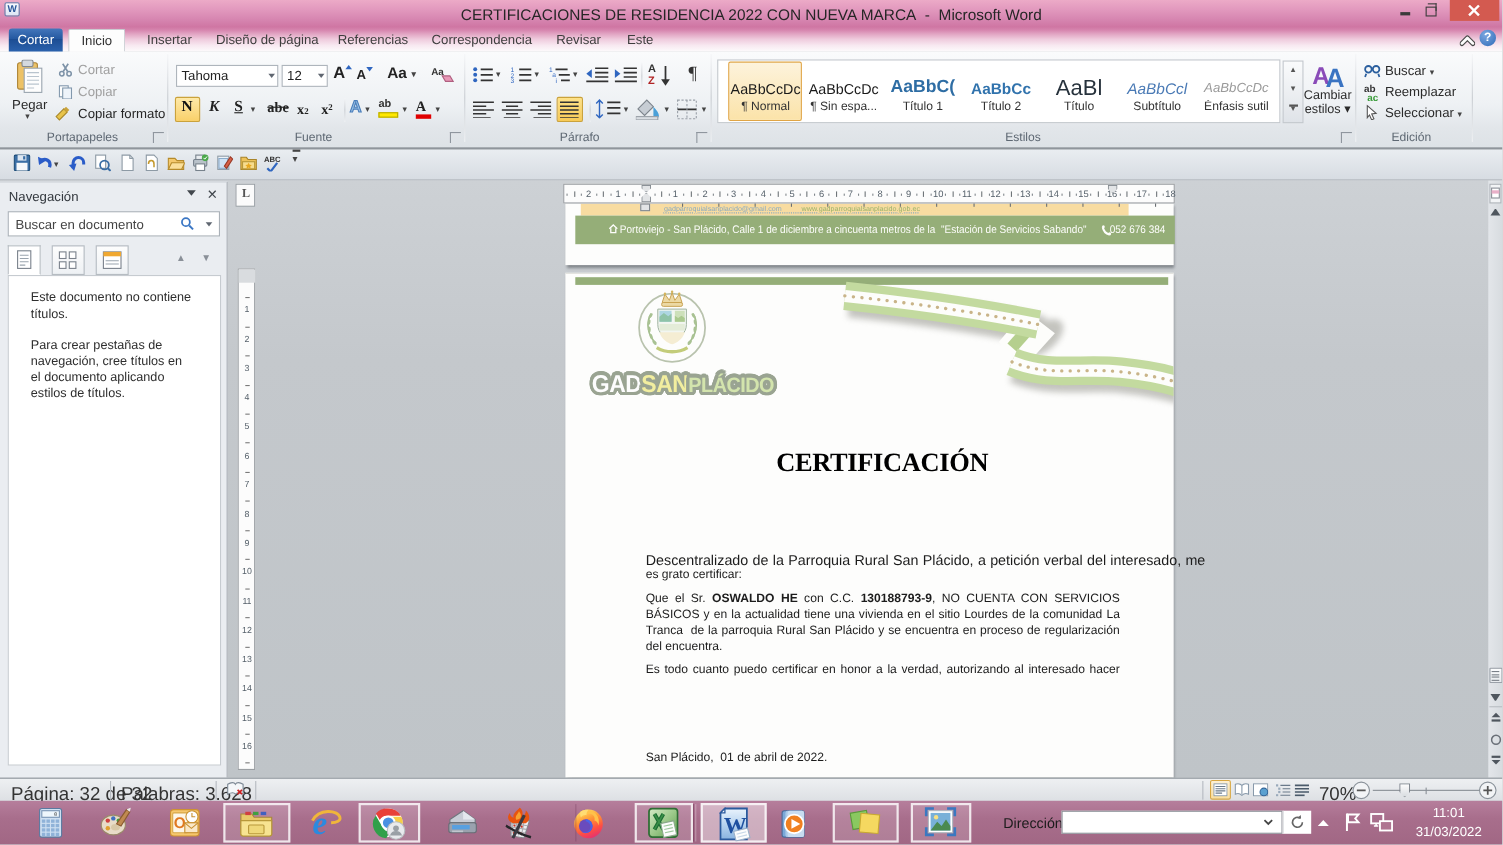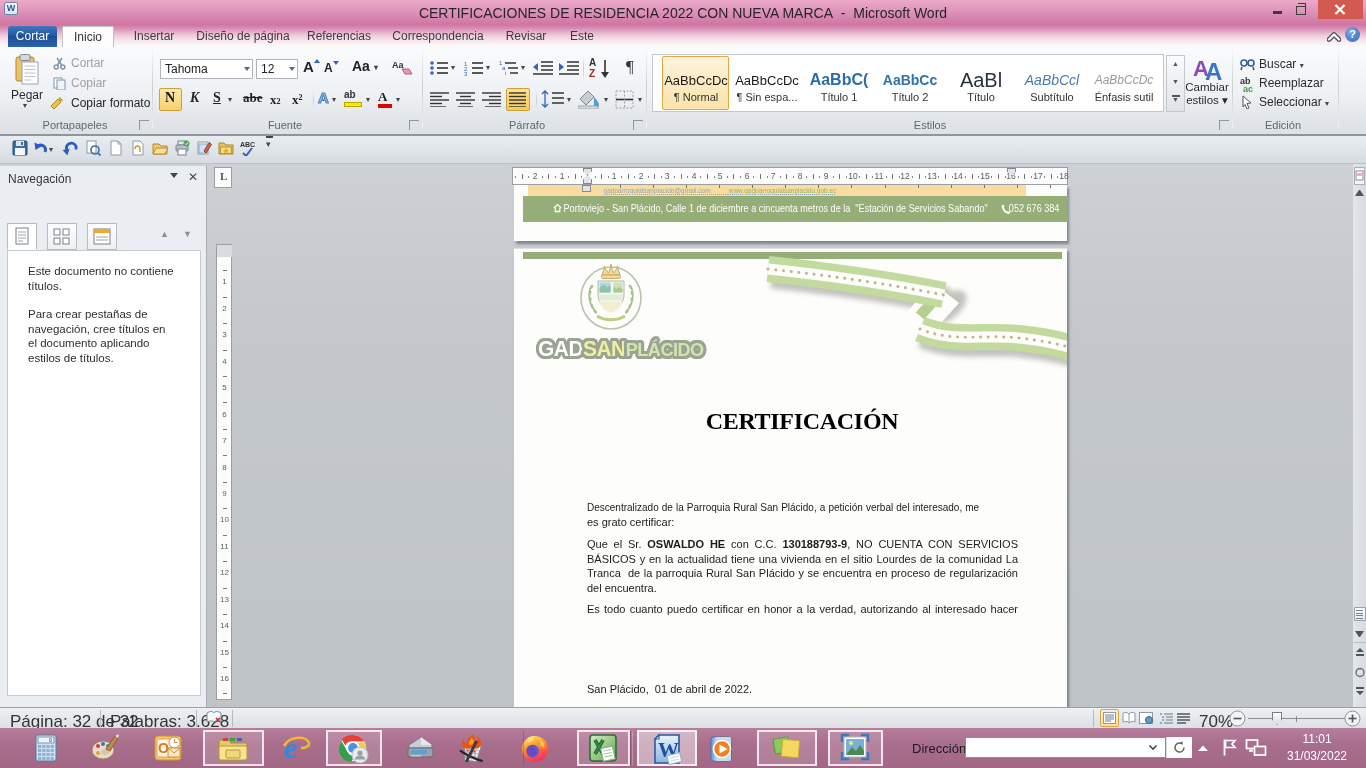--- a/index.html
+++ b/index.html
@@ -421,20 +421,28 @@
           <path d="M3 13 l3 3 6 -8" stroke="#2f66c0" stroke-width="2" fill="none"></path>
         </svg>
       </span>
 <span style="left:266px;top:3px;font-size:9px;color:#444;">▾<b style="position:absolute;left:0px;top:-3px;width:7px;height:1.5px;background:#444;"></b></span>
   </div>
   <div id="main">
     <div id="navpane">
       <div id="nptitle">Navegación</div>
       <div id="nparr"></div>
       <div id="npclose">✕</div>
+      <div id="npsearch">
+          <span>Buscar en documento</span>
+        <svg id="npsmag" width="13" height="13" viewBox="0 0 13 13" xmlns="http://www.w3.org/2000/svg">
+            <circle cx="5" cy="5" r="3.6" fill="none" stroke="#3a76c4" stroke-width="1.6"></circle>
+            <line x1="8" y1="8" x2="11.5" y2="11.5" stroke="#3a76c4" stroke-width="1.8"></line>
+          </svg>
+        <b id="npsarr"></b>
+      </div>
       <div id="nptabs" style="left:7px;top:57px;width:193px;height:27px;">
         <div class="nptab sel" style="left:0;">
             <svg width="28" height="25" viewBox="0 0 28 25" xmlns="http://www.w3.org/2000/svg">
               <rect x="8" y="4" width="12" height="16" fill="#fff" stroke="#7a828c"></rect>
               <g stroke="#9aa4ae">
                 <line x1="10" y1="8" x2="18" y2="8"></line>
                 <line x1="10" y1="11" x2="18" y2="11"></line>
                 <line x1="10" y1="14" x2="18" y2="14"></line>
                 <line x1="10" y1="17" x2="15" y2="17"></line>
               </g>
@@ -575,21 +583,21 @@
 <ellipse cx="52" cy="30" rx="2.6" ry="1.3" transform="rotate(75 52 30)"></ellipse>
 <ellipse cx="51.7" cy="36.5" rx="2.6" ry="1.3" transform="rotate(90 51.7 36.5)"></ellipse>
 <ellipse cx="50" cy="43" rx="2.6" ry="1.3" transform="rotate(110 50 43)"></ellipse>
 <ellipse cx="47" cy="48.5" rx="2.6" ry="1.3" transform="rotate(130 47 48.5)"></ellipse>
 </g>
 <path d="M17 53 c8 5 20 5 28 0" fill="none" stroke="#c3cc7a" stroke-width="3"></path>
 </svg>
         </div>
 <div style="left:24px;top:87px;height:26px;font-weight:bold;font-size:22px;letter-spacing:-0.5px;white-space:nowrap;transform:scaleX(0.95);transform-origin:left;text-shadow:3.2px 0.0px 0 #9aa492,3.0px 1.1px 0 #9aa492,2.5px 2.1px 0 #9aa492,1.6px 2.8px 0 #9aa492,0.6px 3.2px 0 #9aa492,-0.6px 3.2px 0 #9aa492,-1.6px 2.8px 0 #9aa492,-2.5px 2.1px 0 #9aa492,-3.0px 1.1px 0 #9aa492,-3.2px 0.0px 0 #9aa492,-3.0px -1.1px 0 #9aa492,-2.5px -2.1px 0 #9aa492,-1.6px -2.8px 0 #9aa492,-0.6px -3.2px 0 #9aa492,0.6px -3.2px 0 #9aa492,1.6px -2.8px 0 #9aa492,2.5px -2.1px 0 #9aa492,3.0px -1.1px 0 #9aa492,1.8px 0.0px 0 #9aa492,1.3px 1.3px 0 #9aa492,0.0px 1.8px 0 #9aa492,-1.3px 1.3px 0 #9aa492,-1.8px 0.0px 0 #9aa492,-1.3px -1.3px 0 #9aa492,-0.0px -1.8px 0 #9aa492,1.3px -1.3px 0 #9aa492;"><span class="st" style="color:#fdfdfd;">GAD</span><span class="st" style="color:#f2ee9f;">SAN</span><span class="st" style="font-size:19px;color:#d3e4ad;">PLÁCIDO</span></div>
 <div style="left:0px;top:160px;width:576px;text-align:center;font-family:'Liberation Serif',serif;font-weight:bold;font-size:24px;letter-spacing:-0.3px;color:#000;line-height:24px;">CERTIFICACIÓN</div>
-<div style="position:absolute;left:73px;width:440px;height:15px;font-size:10px;color:#1c1c1c;white-space:nowrap;top:252.5px;word-spacing:0.3px;">Descentralizado de la Parroquia Rural San Plácido, a petición verbal del interesado, me</div>
+<div style="position:absolute;left:73px;width:440px;height:15px;font-size:13px;color:#1c1c1c;white-space:nowrap;top:252.5px;word-spacing:0.3px;">Descentralizado de la Parroquia Rural San Plácido, a petición verbal del interesado, me</div>
 <div style="position:absolute;left:73px;width:440px;height:15px;font-size:11px;color:#1c1c1c;white-space:nowrap;top:267px;">es grato certificar:</div>
 <div style="position:absolute;left:73px;width:440px;height:15px;font-size:11px;color:#1c1c1c;white-space:nowrap;top:289px;word-spacing:2.76px;">Que el Sr. <b class="st">OSWALDO HE</b> con C.C. <b class="st">130188793-9</b>, NO CUENTA CON SERVICIOS</div>
 <div style="position:absolute;left:73px;width:440px;height:15px;font-size:11px;color:#1c1c1c;white-space:nowrap;top:303.5px;word-spacing:0.69px;">BÁSICOS y en la actualidad tiene una vivienda en el sitio Lourdes de la comunidad La</div>
 <div style="position:absolute;left:73px;width:440px;height:15px;font-size:11px;color:#1c1c1c;white-space:nowrap;top:318px;word-spacing:0.5px;">Tranca &nbsp;de la parroquia Rural San Plácido y se encuentra en proceso de regularización</div>
 <div style="position:absolute;left:73px;width:440px;height:15px;font-size:11px;color:#1c1c1c;white-space:nowrap;top:332.5px;">del encuentra.</div>
 <div style="position:absolute;left:73px;width:440px;height:15px;font-size:11px;color:#1c1c1c;white-space:nowrap;top:353.5px;word-spacing:1.17px;">Es todo cuanto puedo certificar en honor a la verdad, autorizando al interesado hacer</div>
 <div style="position:absolute;left:73px;width:440px;height:15px;font-size:11px;color:#1c1c1c;white-space:nowrap;top:434px;">San Plácido,&nbsp; 01 de abril de 2022.</div>
     </div>
     <div id="hruler">
 <i style="left:93px;top:3px;width:16px;text-align:center;">1</i>

